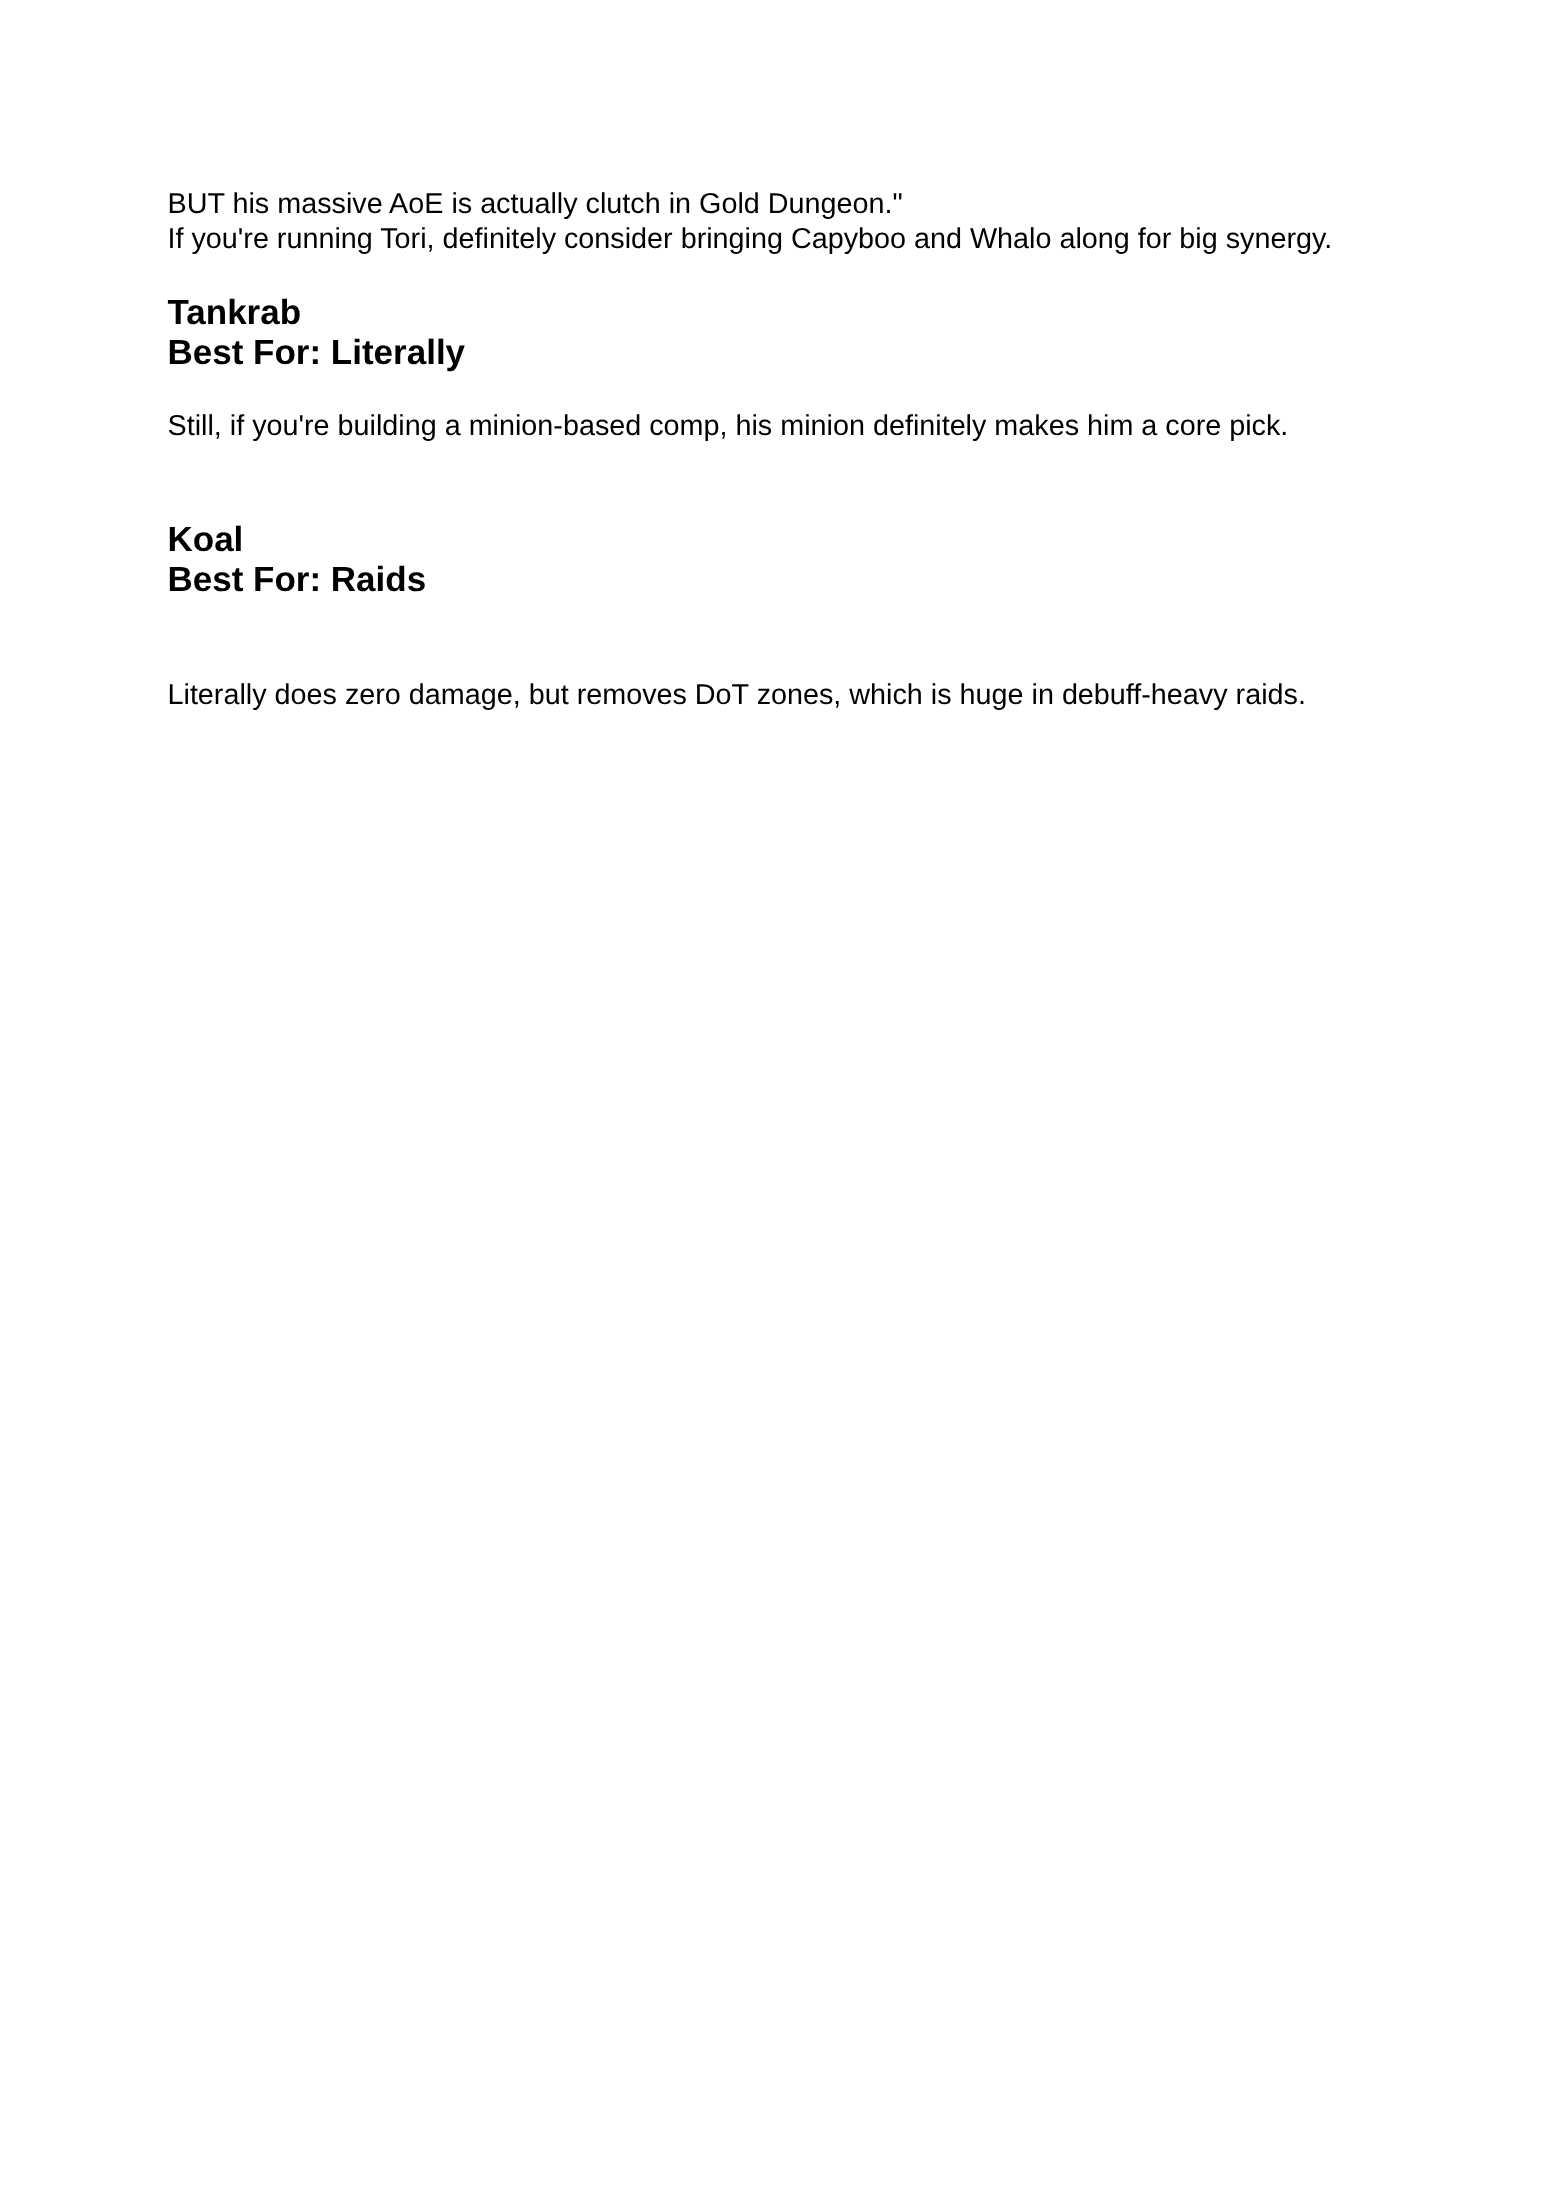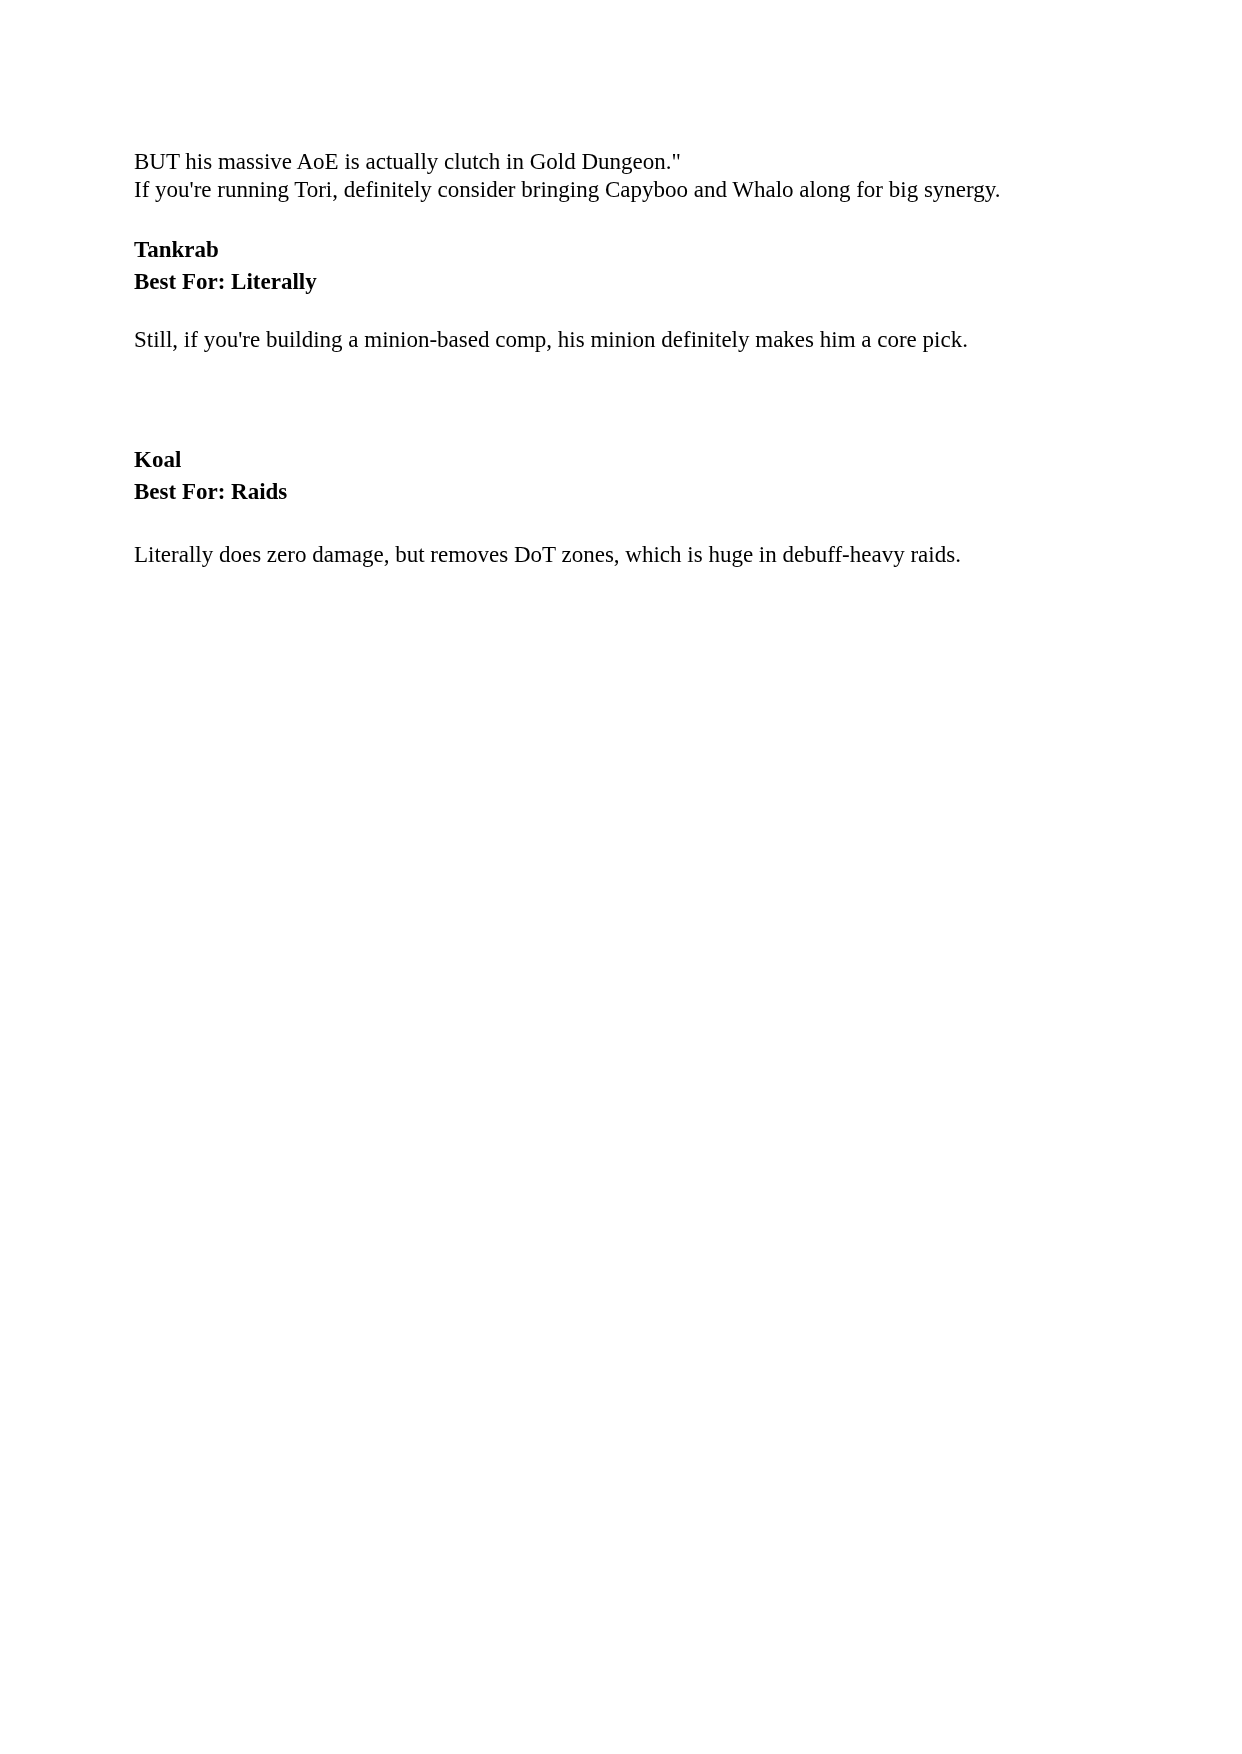--- a/index.html
+++ b/index.html
@@ -16,37 +16,36 @@
     font-family: "Liberation Sans", "DejaVu Sans", sans-serif;
     overflow: hidden;
   }
   .block {
     position: absolute;
     left: 134px;
     width: 980px;
   }
   .block .line {
     white-space: pre;
-    font-family: Liberation Serif, serif;
   }
   .body-block .line {
     font-size: 23px;
     line-height: 28px;
     font-weight: 400;
   }
   .heading-block .line {
-    font-size: 23px;
+    font-size: 28px;
     line-height: 32px;
     font-weight: 700;
   }
   
   .pos-1 { top: 148px; }
   .pos-2 { top: 234px; }
   .pos-3 { top: 326px; }
-  .pos-4 { top: 416px; margin-top: 28px; }
+  .pos-4 { top: 416px; }
   .pos-5 { top: 541px; }
 </style>
 </head>
 <body>
 
 <div class="page">
 
   <div class="block body-block pos-1">
     <div class="line">BUT his massive AoE is actually clutch in Gold Dungeon."</div>
     <div class="line">If you're running Tori, definitely consider bringing Capyboo and Whalo along for big synergy.</div>

